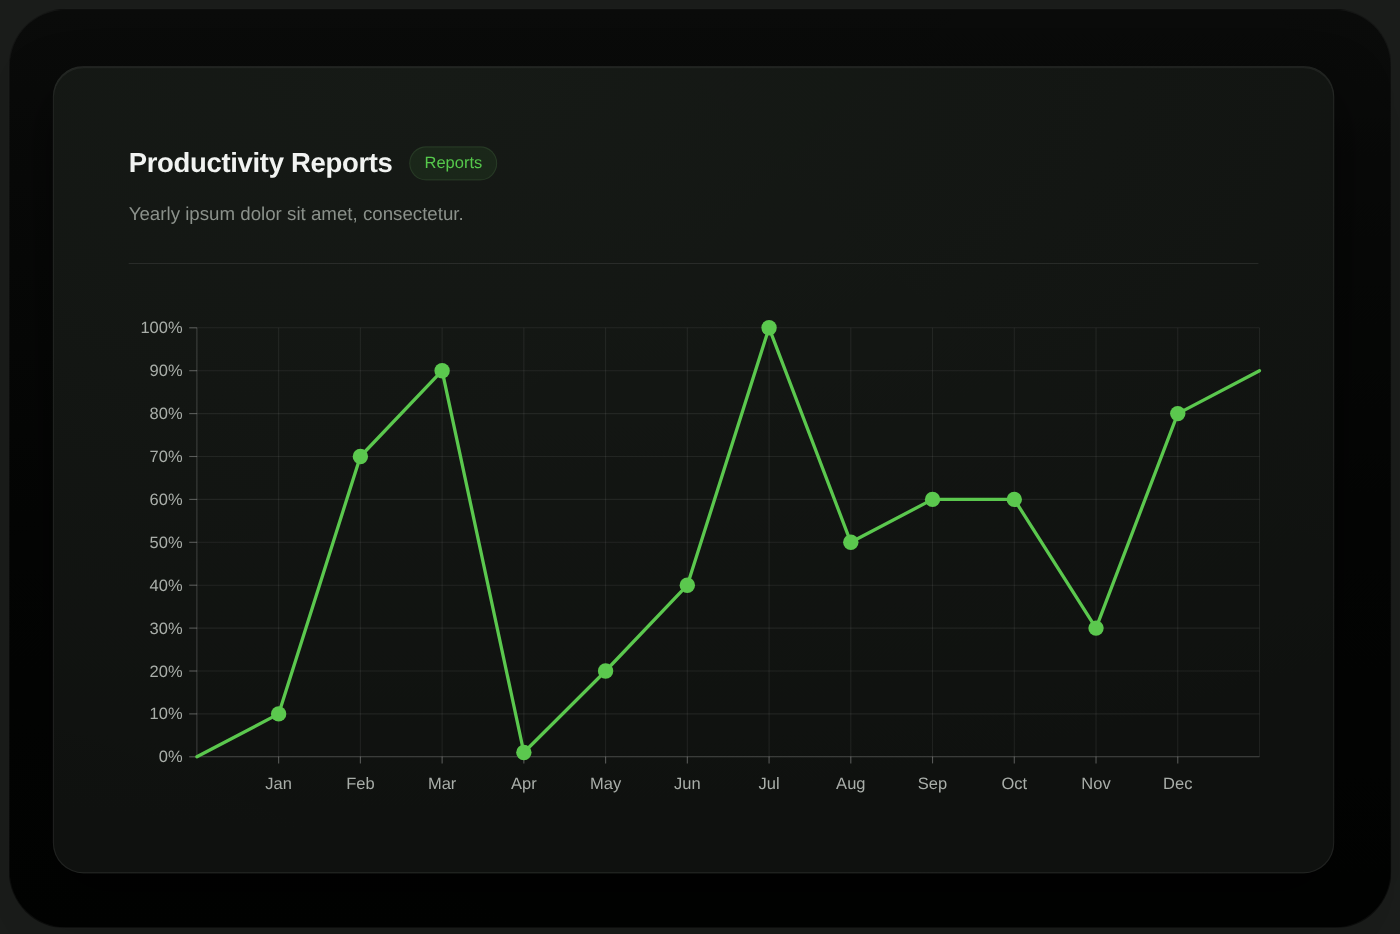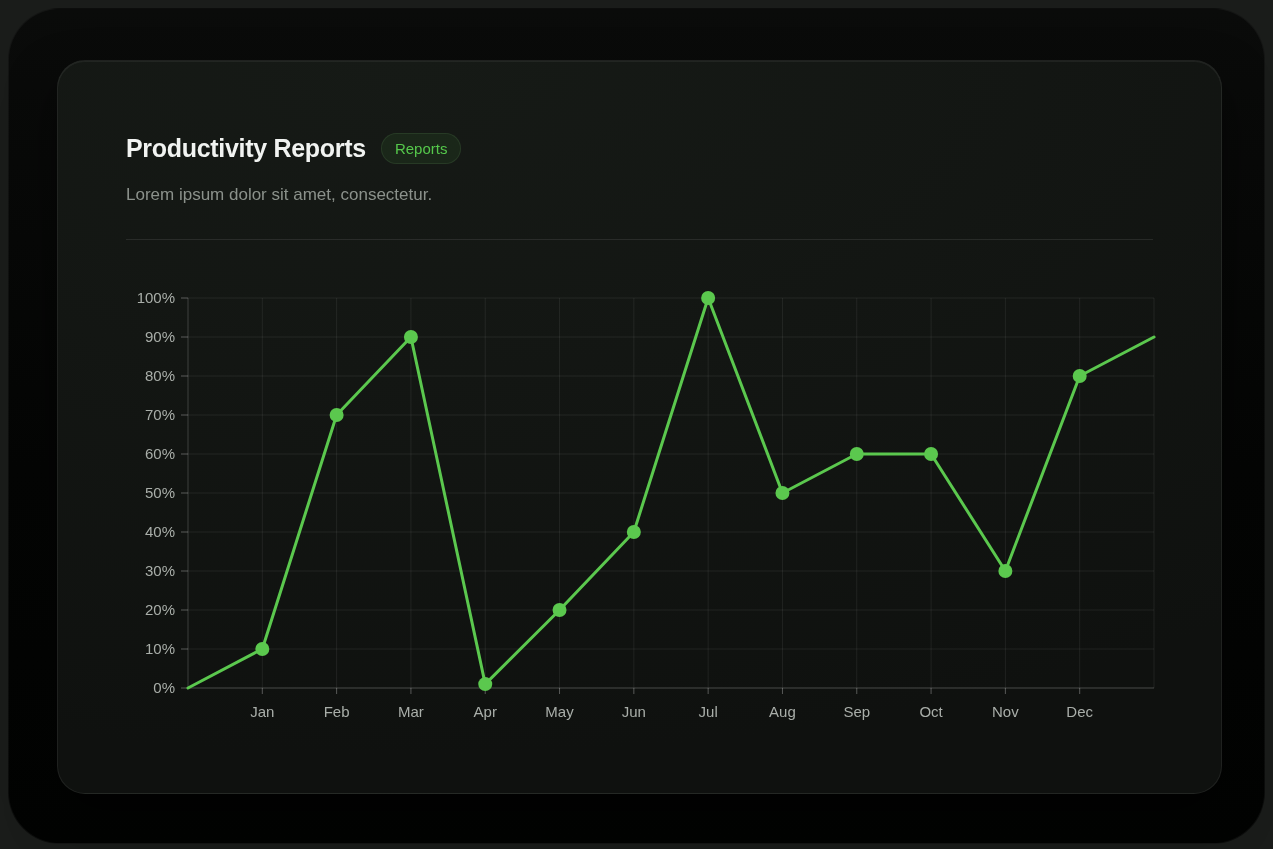--- a/index.html
+++ b/index.html
@@ -8,21 +8,21 @@
     background:#1a1c1a;
     font-family:"Liberation Sans", sans-serif;
   }
   .bezel{
     position:absolute;left:8px;top:8px;right:8px;bottom:5px;
     border-radius:52px;
     background:linear-gradient(180deg,#0a0b0a 0%,#040504 55%,#020302 100%);
     border:1px solid rgba(255,255,255,0.045);
   }
   .card{
-    position:absolute;left:57px;top:60px;width:1163px;height:732px;
+    position:absolute;left:48px;top:60px;width:1163px;height:732px;
     border-radius:28px;
     background:radial-gradient(120% 95% at 30% 0%, #161a16 0%, #131613 45%, #0f110f 100%);
     border:1px solid rgba(255,255,255,0.07);
     box-shadow:inset 0 1px 0 rgba(255,255,255,0.06), 0 24px 48px rgba(0,0,0,0.55);
   }
   .header-row{
     position:absolute;left:68px;top:72px;
     display:flex;align-items:center;gap:15px;
   }
   .title{
@@ -54,21 +54,21 @@
 </head>
 <body>
 
 <div class="bezel"></div>
 
 <div class="card">
   <div class="header-row">
     <h1 class="title" style="color: rgb(241, 243, 241);">Productivity Reports</h1>
     <span class="badge" style="color: rgb(85, 200, 75);">Reports</span>
   </div>
-  <p class="subtitle" style="color: rgb(139, 145, 139);">Lorem ipsum dolor sit amet, consectetur.</p>
+  <p class="subtitle" style="color: rgb(139, 145, 139);">Yearly ipsum dolor sit amet, consectetur.</p>
   <div class="divider"></div>
   <svg id="chart" class="chart-svg" width="1050" height="450" viewBox="0 0 1050 450">
       <line x1="70" y1="407" x2="1036" y2="407" stroke="rgba(255,255,255,0.07)" stroke-width="1"></line>
       <line x1="63" y1="407" x2="70" y2="407" stroke="rgba(255,255,255,0.30)" stroke-width="1"></line>
       <text x="57" y="412" text-anchor="end" font-size="15" fill="#a9aea9">0%</text>
       <line x1="70" y1="368" x2="1036" y2="368" stroke="rgba(255,255,255,0.07)" stroke-width="1"></line>
       <line x1="63" y1="368" x2="70" y2="368" stroke="rgba(255,255,255,0.30)" stroke-width="1"></line>
       <text x="57" y="373" text-anchor="end" font-size="15" fill="#a9aea9">10%</text>
       <line x1="70" y1="329" x2="1036" y2="329" stroke="rgba(255,255,255,0.07)" stroke-width="1"></line>
       <line x1="63" y1="329" x2="70" y2="329" stroke="rgba(255,255,255,0.30)" stroke-width="1"></line>

